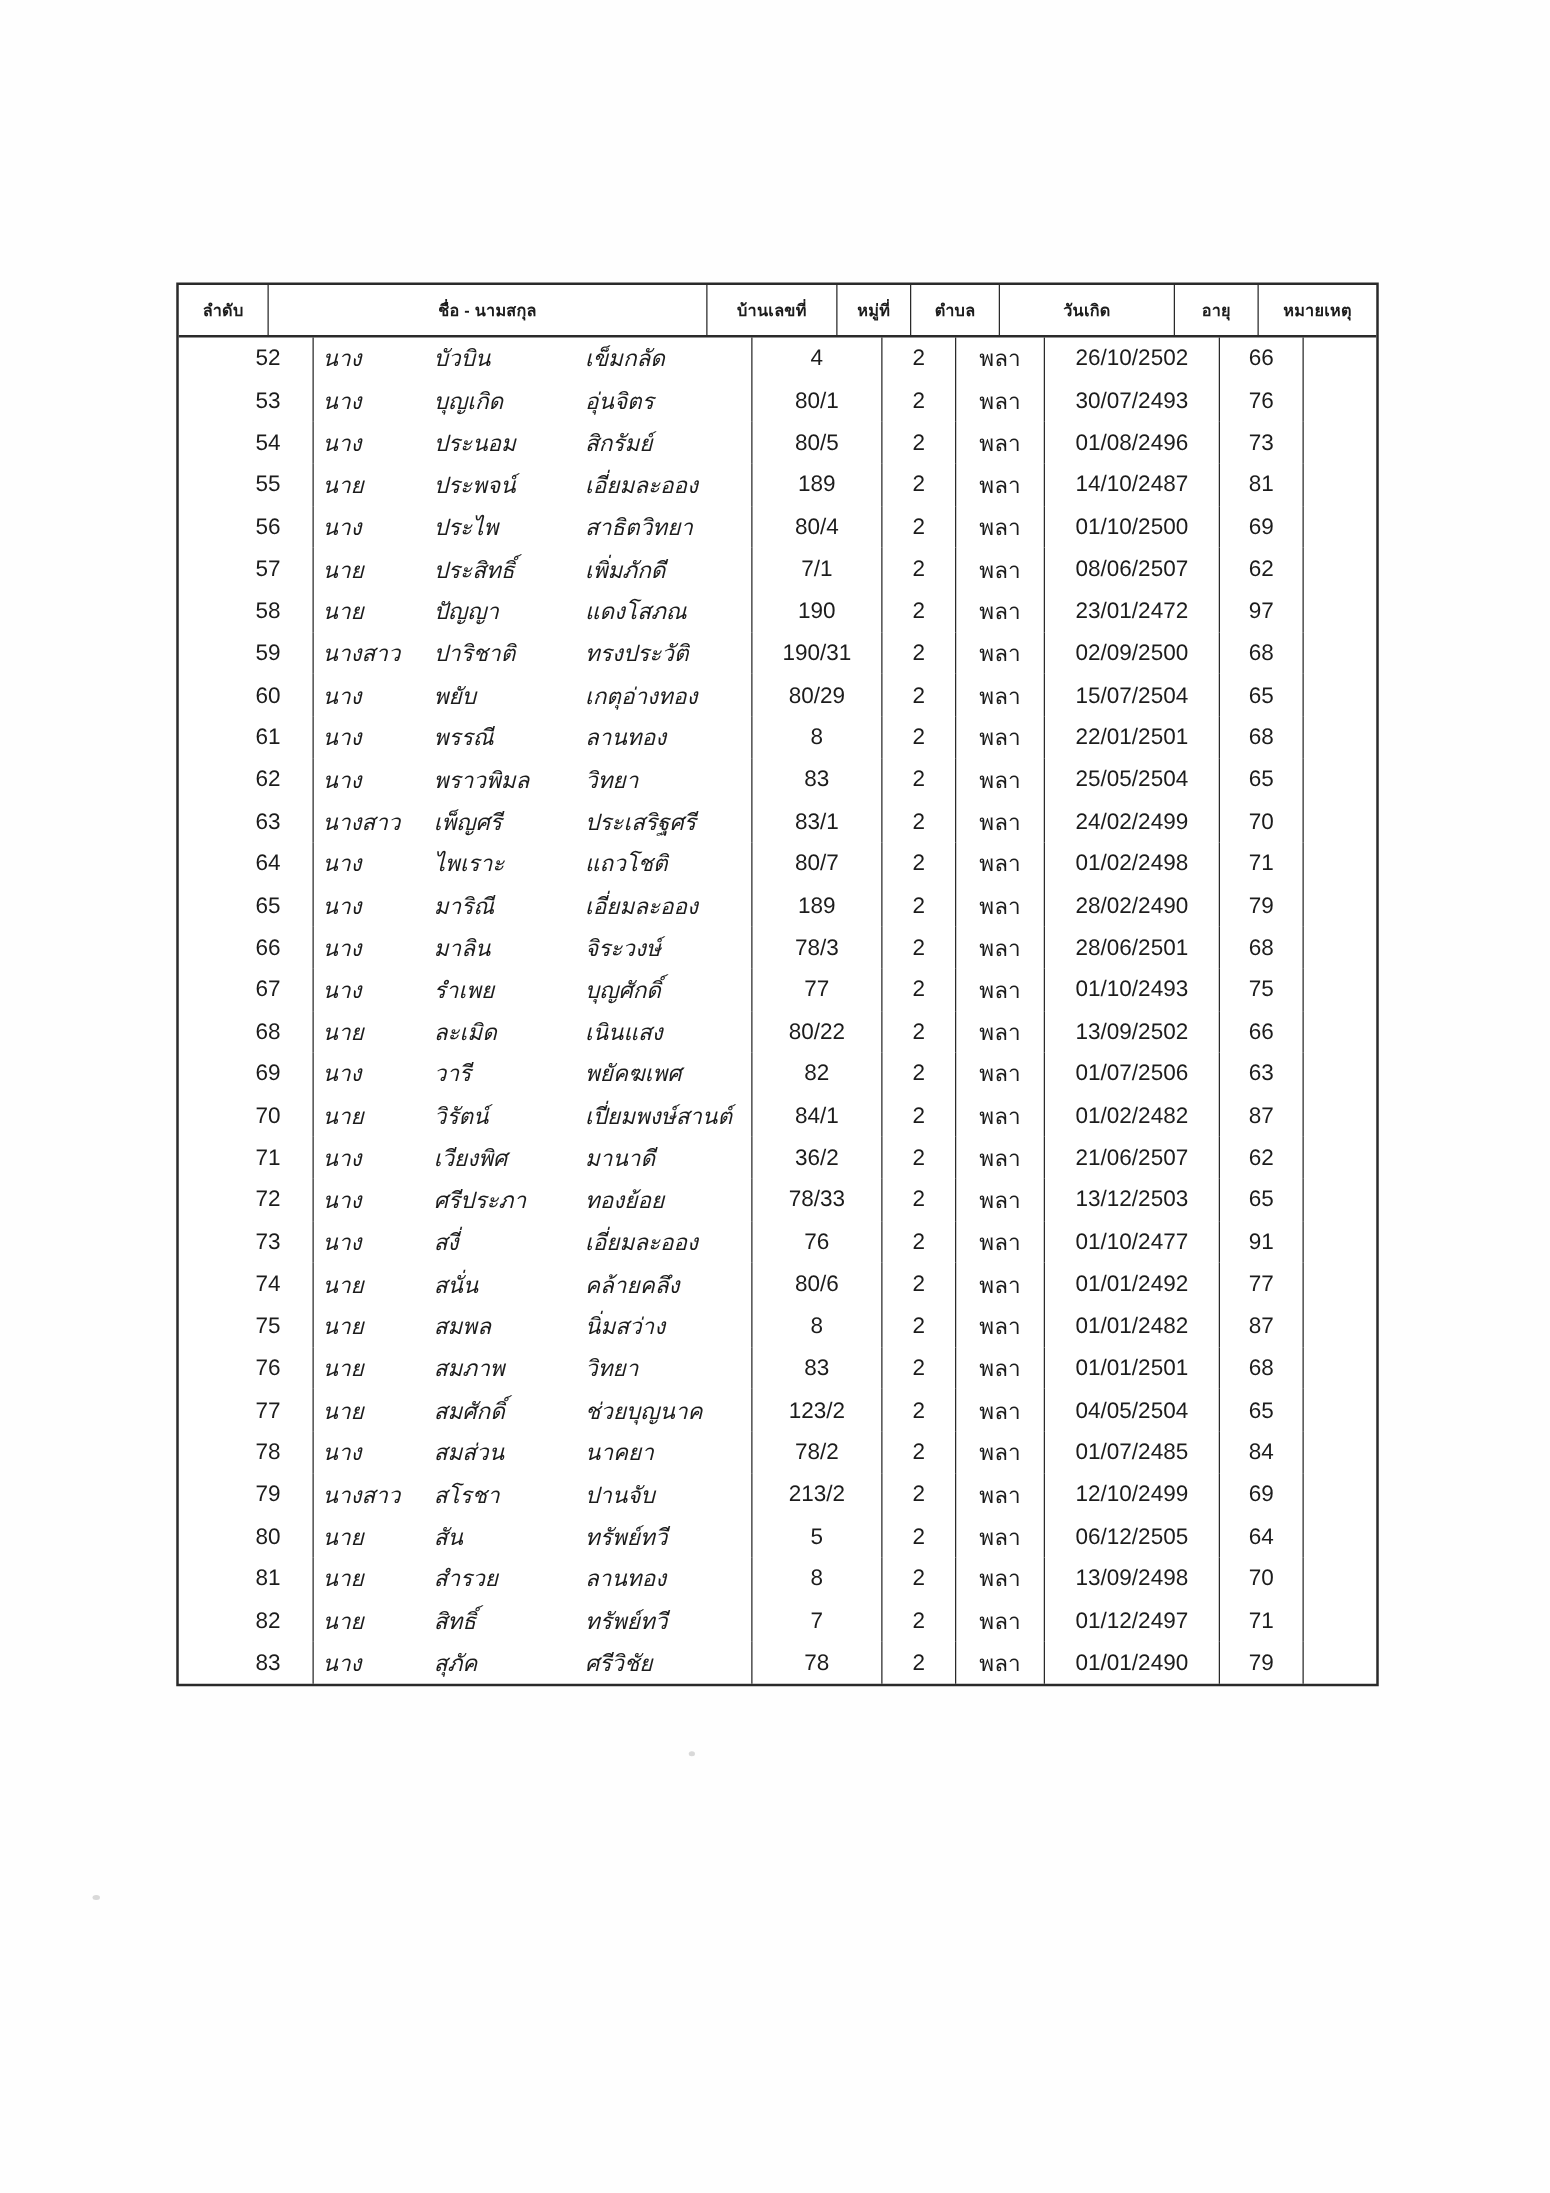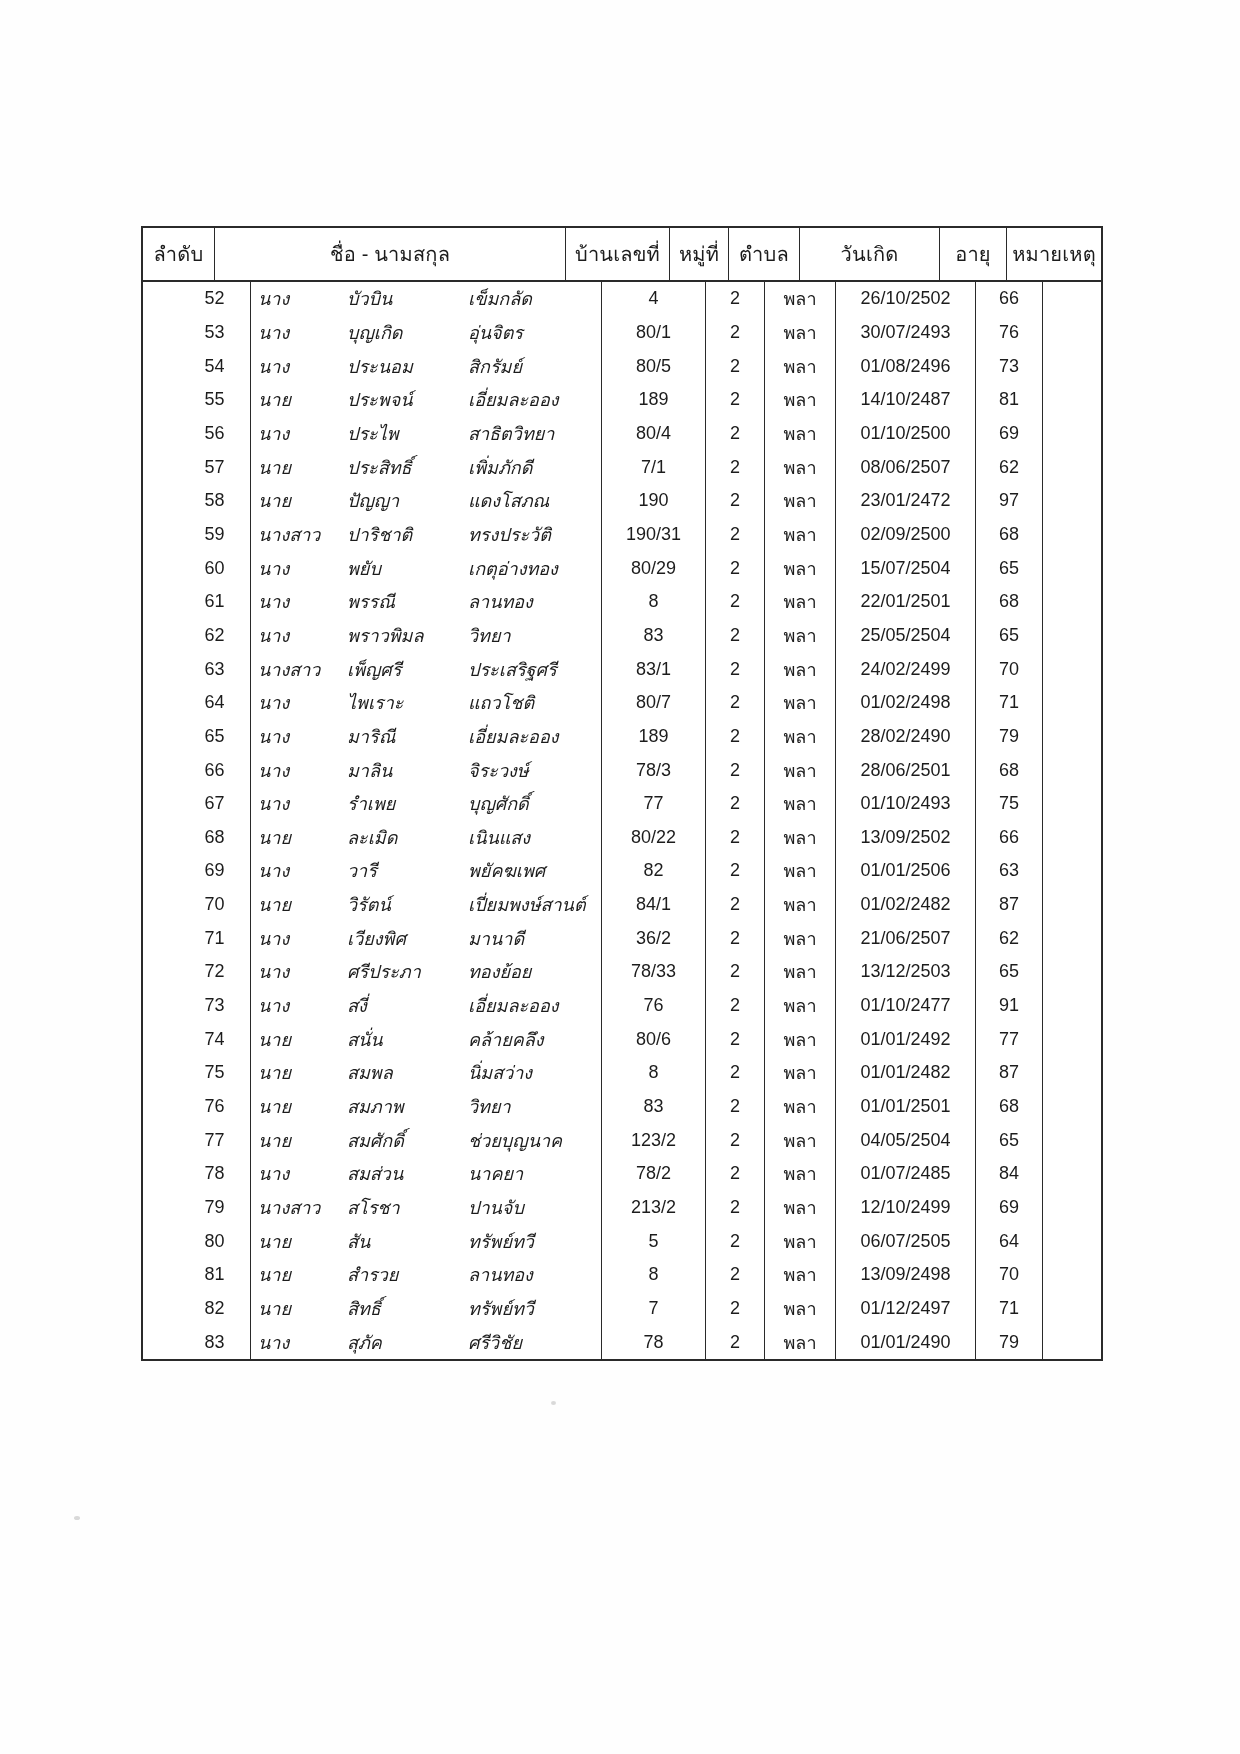--- a/index.html
+++ b/index.html
@@ -30,28 +30,29 @@
     background: #fff;
   }
   .grid-row {
     display: grid;
     grid-template-columns: 72px 351px 104px 59px 71px 140px 67px auto;
   }
   .thead {
     border-bottom: 2px solid #2a2a2a;
   }
   .th {
-    height: 52px;
+    height: 40px;
     display: flex;
     align-items: center;
     justify-content: center;
-    font-size: 20px;
+    font-size: 13px;
     border-right: 1.7px solid #2a2a2a;
     box-sizing: border-box;
     letter-spacing: 0.2px;
+    font-weight: bold;
   }
   .th:last-child { border-right: none; text-align: right; }
   .tbody {
     
   }
   .tr {
     height: 33.66px;
     margin-left: 36px;
   }
   .td {
@@ -362,21 +363,21 @@
       <div class="tr grid-row">
         <div class="td c-no">69</div>
         <div class="td c-name">
           <span>นาง</span>
           <span>วารี</span>
           <span>พยัคฆเพศ</span>
         </div>
         <div class="td c-house">82</div>
         <div class="td c-moo">2</div>
         <div class="td c-tambon">พลา</div>
-        <div class="td c-dob">01/01/2506</div>
+        <div class="td c-dob">01/07/2506</div>
         <div class="td c-age">63</div>
         <div class="td c-note"></div>
       </div>
 
       <div class="tr grid-row">
         <div class="td c-no">70</div>
         <div class="td c-name">
           <span>นาย</span>
           <span>วิรัตน์</span>
           <span>เปี่ยมพงษ์สานต์</span>
@@ -527,21 +528,21 @@
       <div class="tr grid-row">
         <div class="td c-no">80</div>
         <div class="td c-name">
           <span>นาย</span>
           <span>สัน</span>
           <span>ทรัพย์ทวี</span>
         </div>
         <div class="td c-house">5</div>
         <div class="td c-moo">2</div>
         <div class="td c-tambon">พลา</div>
-        <div class="td c-dob">06/07/2505</div>
+        <div class="td c-dob">06/12/2505</div>
         <div class="td c-age">64</div>
         <div class="td c-note"></div>
       </div>
 
       <div class="tr grid-row">
         <div class="td c-no">81</div>
         <div class="td c-name">
           <span>นาย</span>
           <span>สำรวย</span>
           <span>ลานทอง</span>

